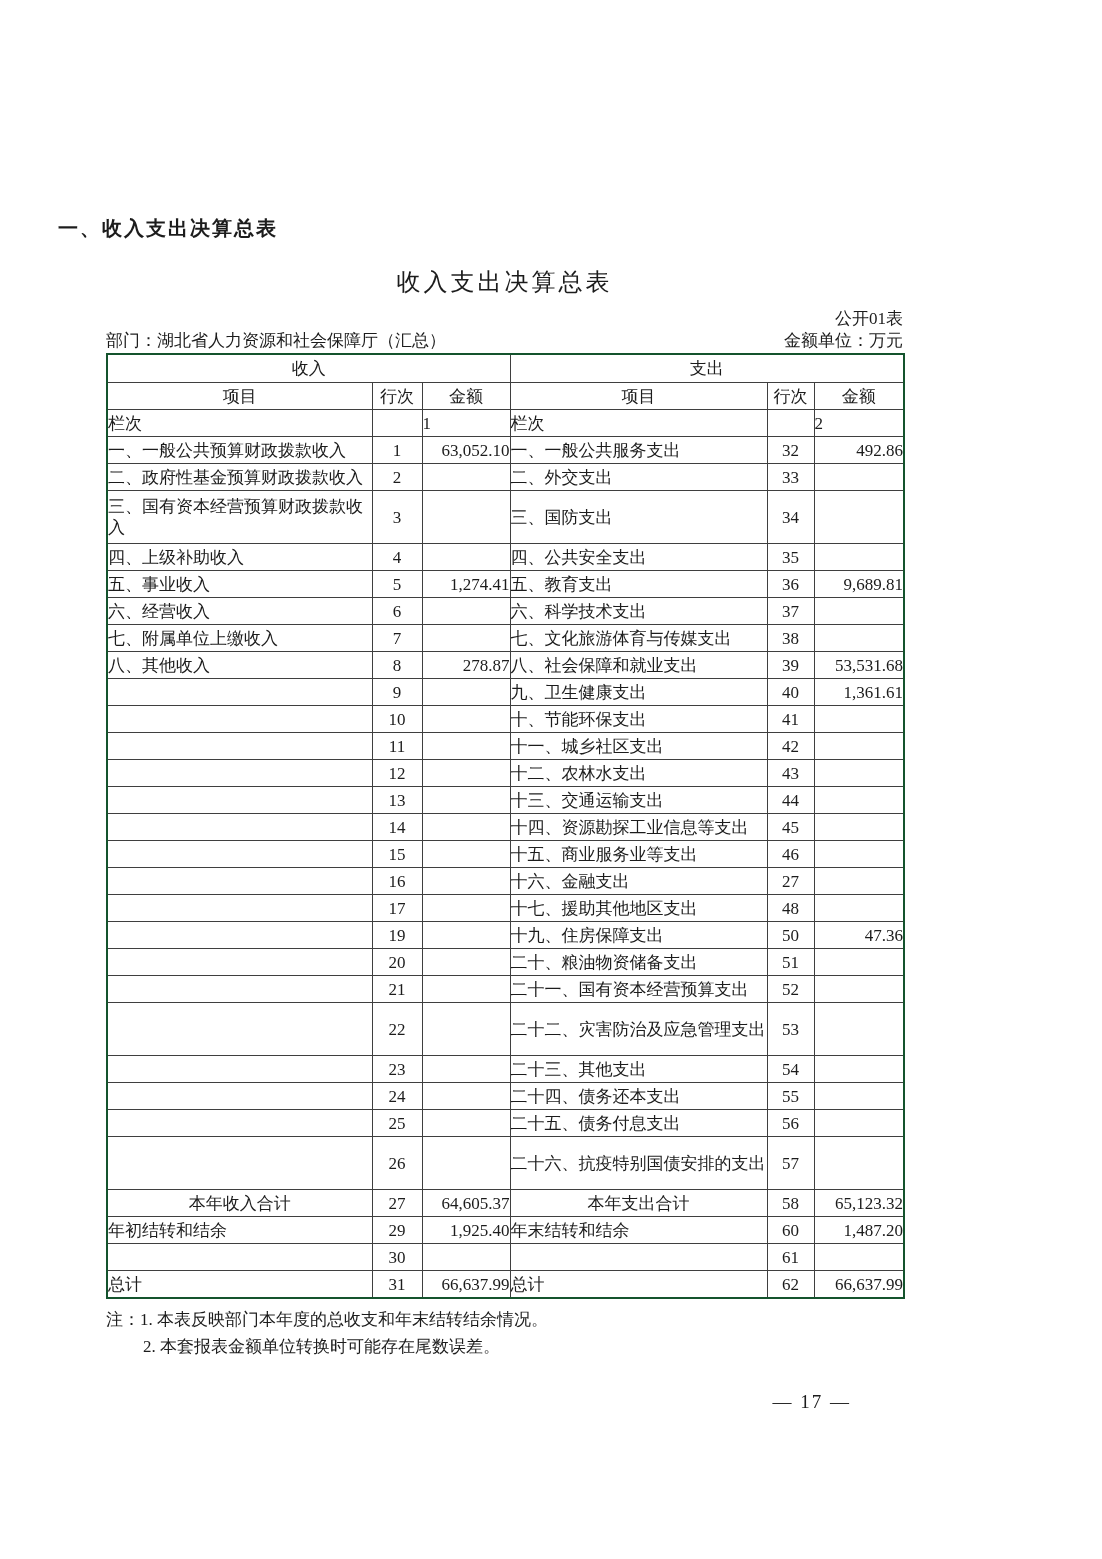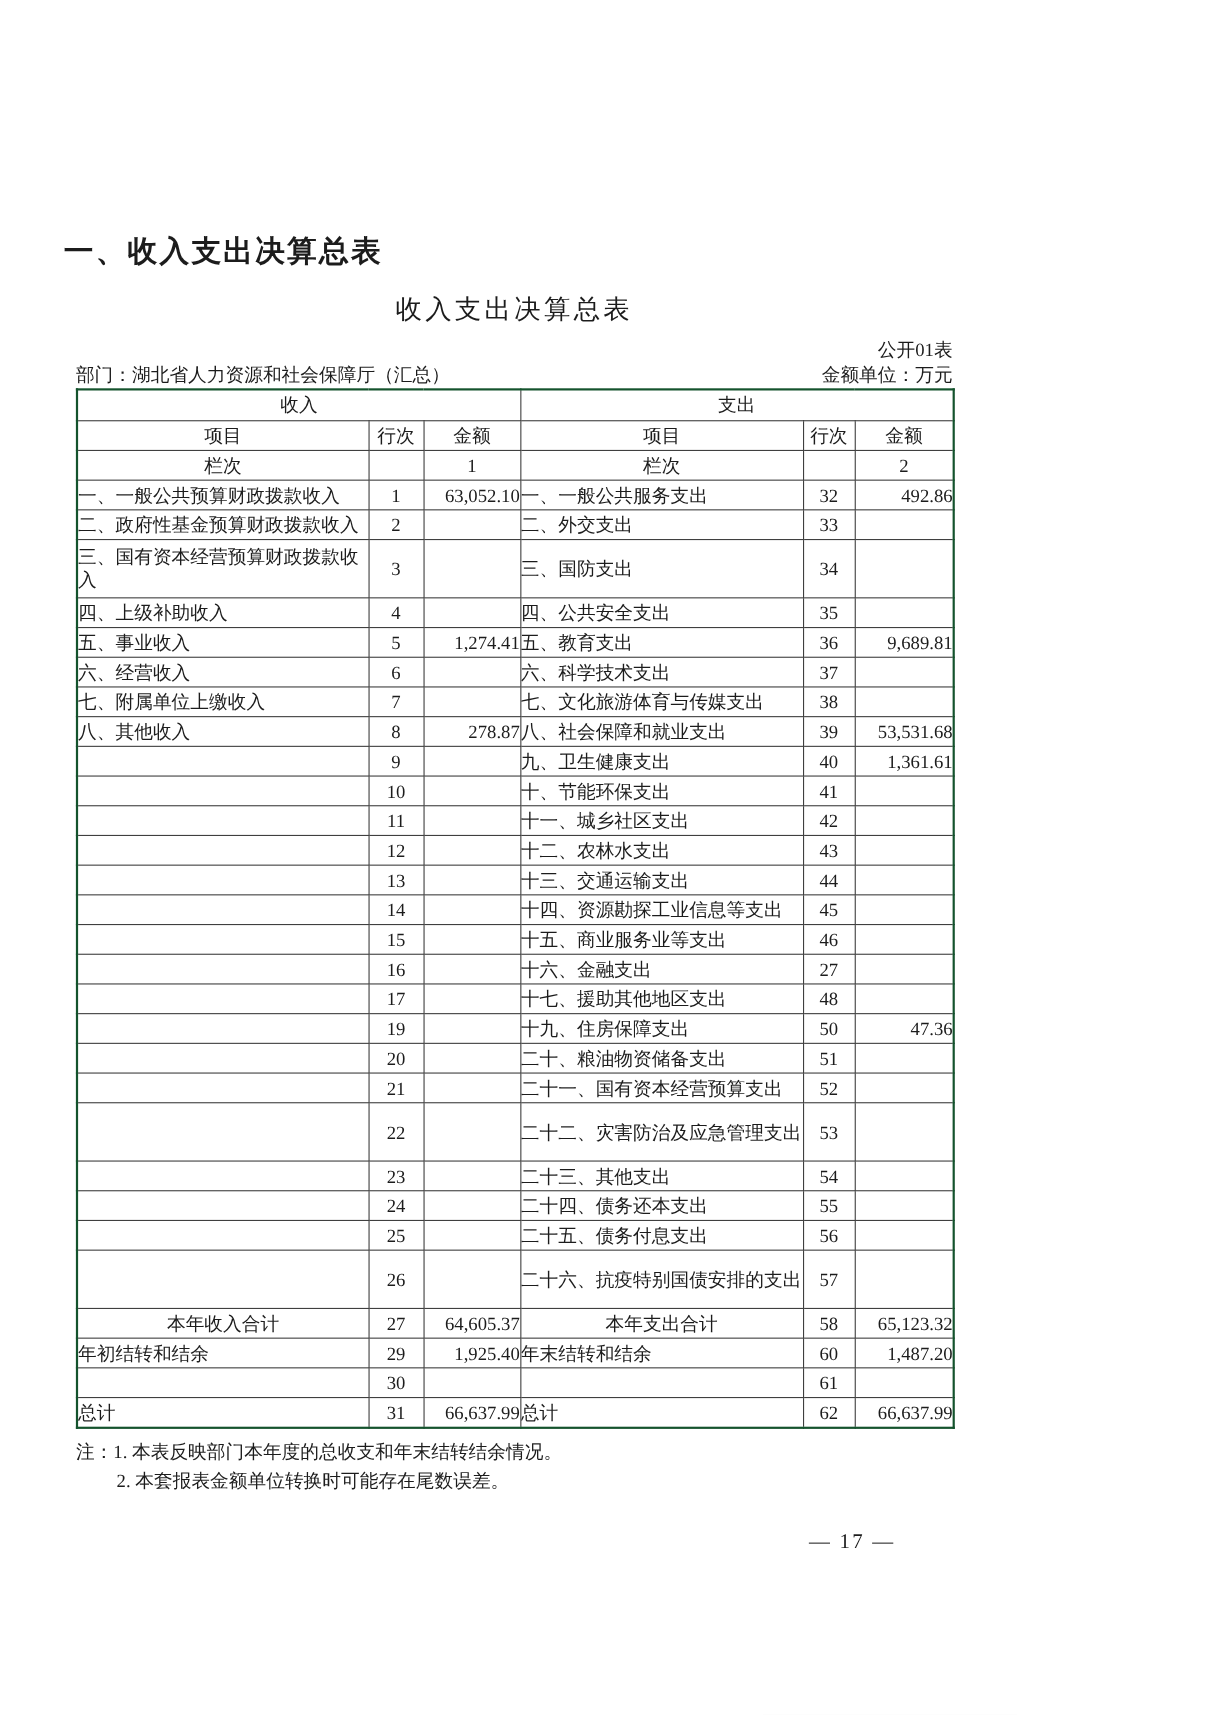--- a/index.html
+++ b/index.html
@@ -7,25 +7,25 @@
     position: relative;
     width: 1102px;
     height: 1559px;
     margin: 0 auto;
     background: #ffffff;
     box-sizing: border-box;
     padding-top: 211px;
     font-family: "Liberation Serif", "DejaVu Serif", serif;
     color: #1c1c1c;
   }
-  .content { width: 797px; margin-left: 69px; }
+  .content { width: 797px; margin-left: 106px; }
   .section-title {
     font-family: "Liberation Sans", "DejaVu Sans", sans-serif;
     font-weight: bold;
-    font-size: 27px;
+    font-size: 20px;
     line-height: 34px;
     margin: 0 0 0 58px;
     letter-spacing: 2px;
   }
   .table-title {
     font-size: 24px;
     font-weight: normal;
     text-align: center;
     letter-spacing: 3px;
     margin: 23px 0 0 0;
@@ -58,21 +58,21 @@
     font-weight: normal;
     height: 26px;
     line-height: 21px;
     padding: 0;
     overflow: hidden;
     vertical-align: middle;
     word-break: break-all;
   }
   tr.sec-header th { height: 27px; text-align: center; }
   tr.col-header th { text-align: center; }
-  tr.lanci td { text-align: center; }
+  tr.lanci td { text-align: left; }
   td.item { text-align: left; padding: 0 1px 0 2px; }
   td.center { text-align: center; }
   td.line { text-align: center; }
   td.amount { text-align: right; padding-right: 2px; }
   tr.tall td { height: 52px; }
   .notes {
     font-size: 17px;
     line-height: 27px;
     margin-top: 7px;
   }

